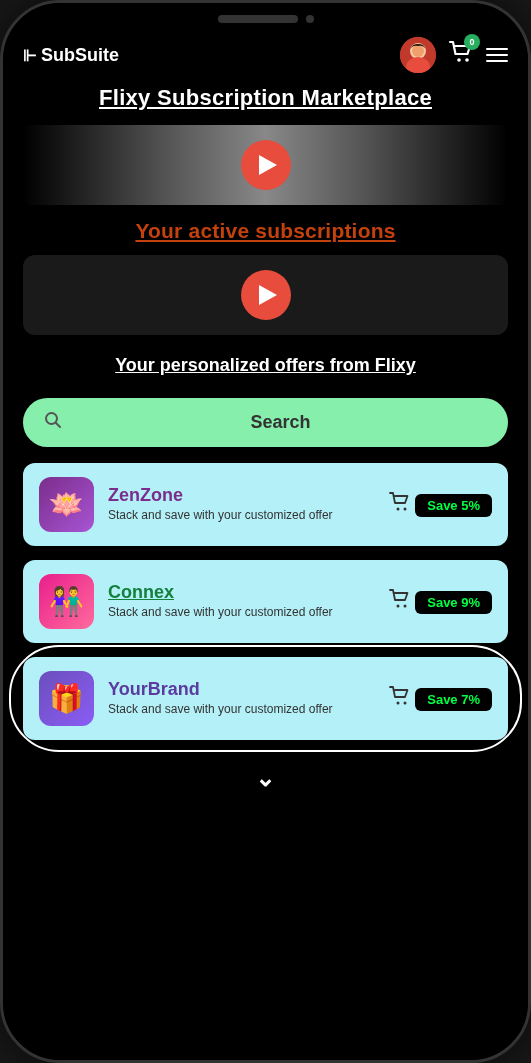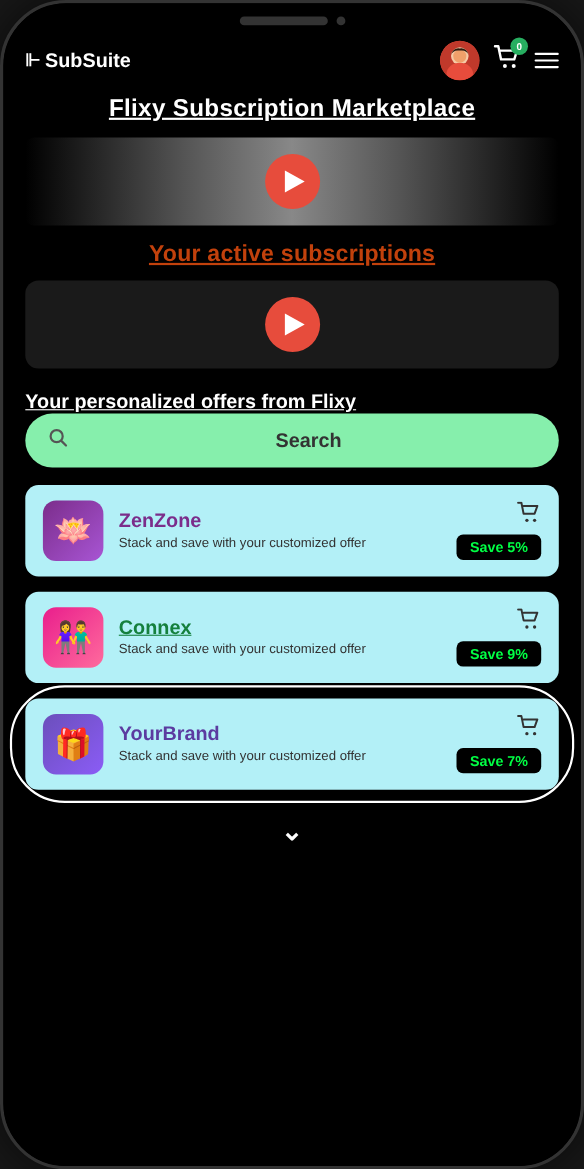--- a/index.html
+++ b/index.html
@@ -218,23 +218,23 @@
       align-items: center;
       justify-content: center;
       cursor: pointer;
     }
 
     
     .offers-title {
       color: white;
       font-size: 18px;
       font-weight: 800;
-      text-align: left;
+      text-align: center;
       text-decoration: underline;
-      margin-bottom: 0;
+      margin-bottom: 22px;
       margin-top: 8px;
     }
 
     
     .search-bar {
       background: #86efac;
       border-radius: 30px;
       display: flex;
       align-items: center;
       padding: 12px 20px;
@@ -312,21 +312,21 @@
     }
 
     .offer-desc {
       font-size: 12px;
       color: #333;
       line-height: 1.3;
     }
 
     .offer-right {
       display: flex;
-      flex-direction: column;
+      flex-direction: row;
       align-items: flex-end;
       gap: 4px;
     }
 
     .cart-offer-icon {
       font-size: 20px;
       color: #333;
     }
 
     .save-badge {

